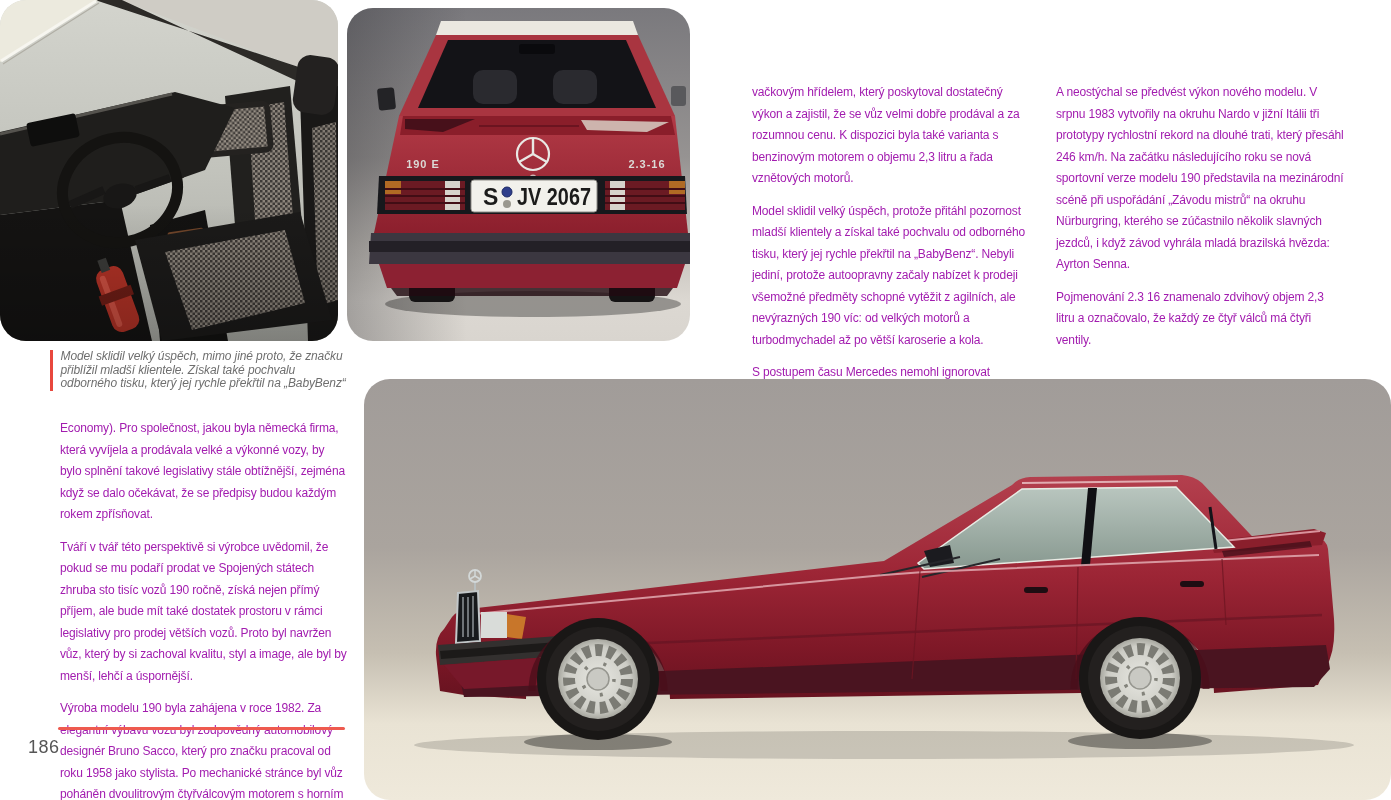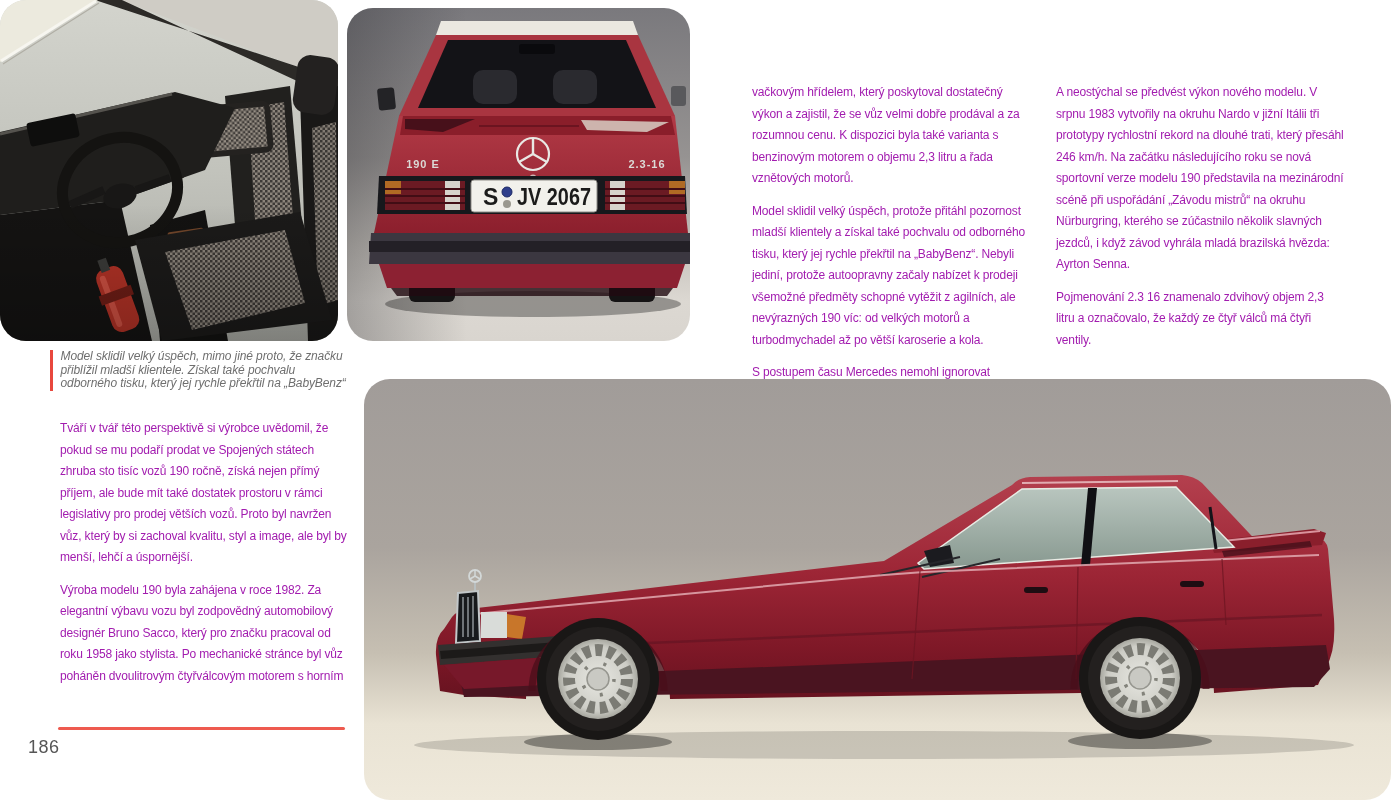--- a/index.html
+++ b/index.html
@@ -174,20 +174,21 @@
   </g>
 </svg>
 </figure>
 
 <div class="caption-wrap">
   <div class="caption-bar"></div>
   <div class="caption-text">Model sklidil velký úspěch, mimo jiné proto, že značku přiblížil mladší klientele. Získal také pochvalu odborného tisku, který jej rychle překřtil na „BabyBenz“</div>
 </div>
 
 <div class="col" id="col-left">
+  <p class="para">Economy). Pro společnost, jakou byla německá firma, která vyvíjela a prodávala velké a výkonné vozy, by bylo splnění takové legislativy stále obtížnější, zejména když se dalo očekávat, že se předpisy budou každým rokem zpřísňovat.</p>
   <p class="para">Tváří v tvář této perspektivě si výrobce uvědomil, že pokud se mu podaří prodat ve Spojených státech zhruba sto tisíc vozů 190 ročně, získá nejen přímý příjem, ale bude mít také dostatek prostoru v rámci legislativy pro prodej větších vozů. Proto byl navržen vůz, který by si zachoval kvalitu, styl a image, ale byl by menší, lehčí a úspornější.</p>
   <p class="para">Výroba modelu 190 byla zahájena v roce 1982. Za elegantní výbavu vozu byl zodpovědný automobilový designér Bruno Sacco, který pro značku pracoval od roku 1958 jako stylista. Po mechanické stránce byl vůz poháněn dvoulitrovým čtyřválcovým motorem s horním</p>
 </div>
 
 <div class="col" id="col-right1">
   <p class="para">vačkovým hřídelem, který poskytoval dostatečný výkon a zajistil, že se vůz velmi dobře prodával a za rozumnou cenu. K dispozici byla také varianta s benzinovým motorem o objemu 2,3 litru a řada vznětových motorů.</p>
   <p class="para">Model sklidil velký úspěch, protože přitáhl pozornost mladší klientely a získal také pochvalu od odborného tisku, který jej rychle překřtil na „BabyBenz“. Nebyli jediní, protože autoopravny začaly nabízet k prodeji všemožné předměty schopné vytěžit z agilních, ale nevýrazných 190 víc: od velkých motorů a turbodmychadel až po větší karoserie a kola.</p>
   <p class="para">S postupem času Mercedes nemohl ignorovat fenomén a úspěch kompaktních a sportovních modelů jiných</p>
 </div>
 

